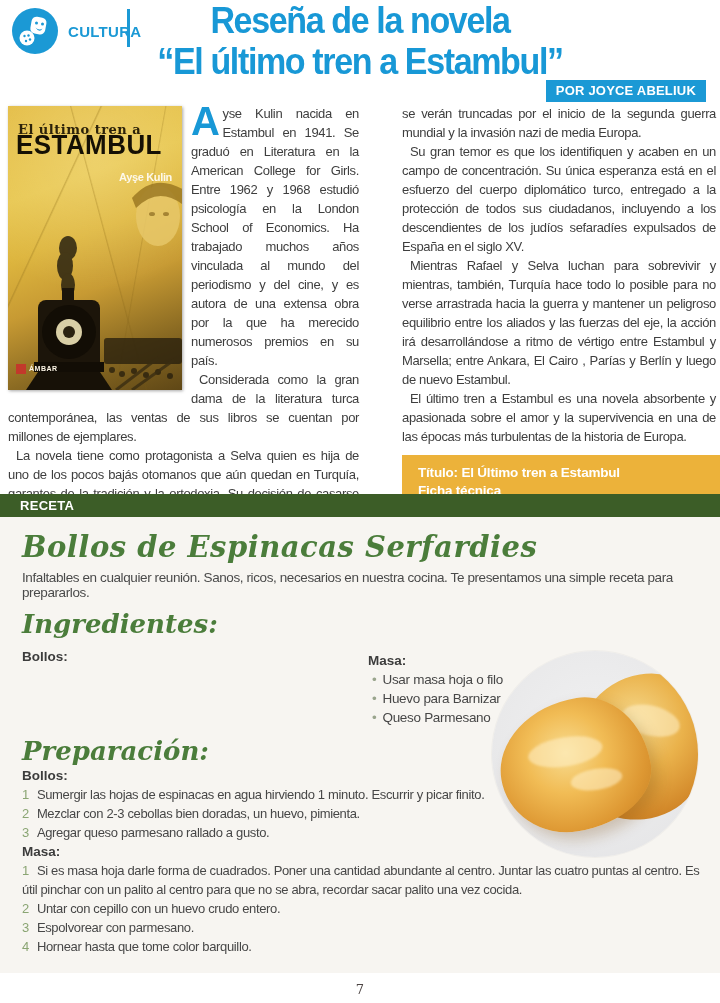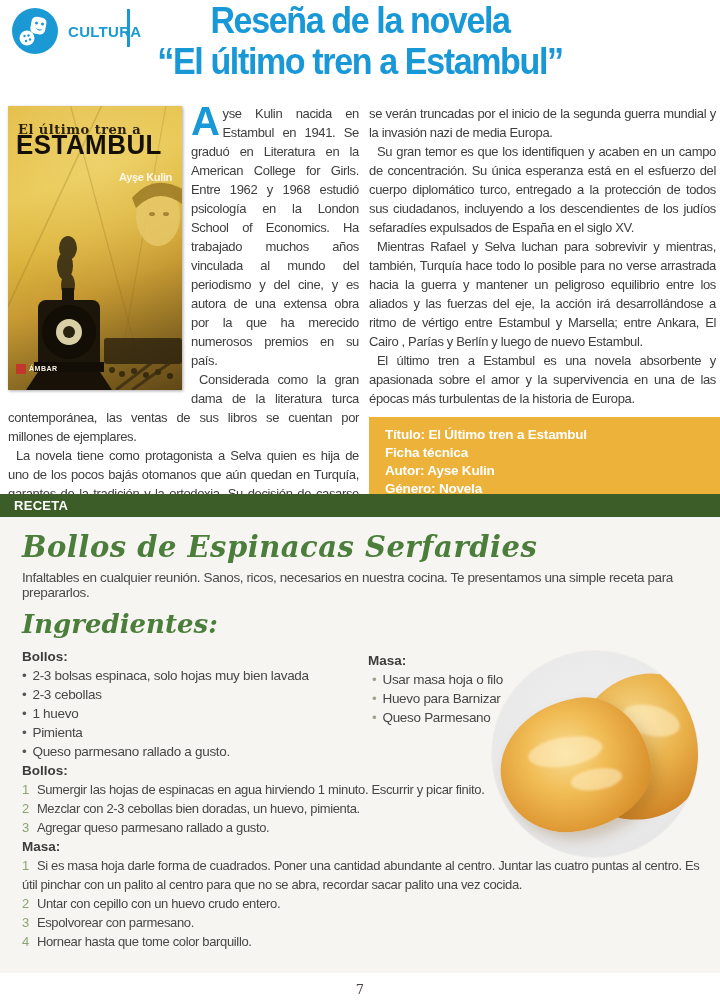--- a/index.html
+++ b/index.html
@@ -15,21 +15,21 @@
   .header-divider { position:absolute; left:127px; top:9px; width:3px; height:38px; background:#1b99d5; }
   .title-wrap { position:absolute; left:120px; top:0; width:480px; text-align:center; color:#1898d6;
                 font-weight:bold; line-height:41px; letter-spacing:-1.5px; }
   .title-line { font-size:37px; transform:scaleX(.92); transform-origin:center; white-space:nowrap; }
   .byline { position:absolute; right:14px; top:80px; background:#1b99d5; color:#fff; font-weight:bold;
             font-size:13px; padding:3px 10px 4px; letter-spacing:.2px; }
 
   
   .article { position:absolute; top:104px; left:8px; right:4px; display:flex; gap:10px; }
   .col-left { width:351px; }
-  .col-right { flex:1; min-width:0; }
+  .col-right { flex:1; min-width:0;margin-left:33px; }
   .body-text, .body-text p { font-size:13px; line-height:19px; letter-spacing:-.35px; color:#3e3e3e;
             text-align:justify; }
   .body-text p.ind { text-indent:8px; }
 
   
   .book-cover { float:left; width:174px; height:284px; margin:2px 9px 6px 0; position:relative; overflow:hidden;
      background:
        linear-gradient(160deg, #e3bc45 0%, #e7c650 28%, #ddb53e 45%, #c79a33 62%, #8a6a22 82%, #5f4716 100%);
      box-shadow:1px 1px 3px rgba(0,0,0,.35); }
   .map-lines { position:absolute; inset:0; opacity:.5;
@@ -51,21 +51,21 @@
 
   .dropcap { float:left; color:#1898d6; font-weight:bold; font-size:40px; line-height:31px; margin:2px 3px 0 0; }
 
   
   .ficha { margin-top:9px; margin-right:-4px; background:#ecb23a; color:#fff; font-weight:bold;
            font-size:13.5px; line-height:18px; padding:9px 16px 10px; letter-spacing:-.2px; }
   .ficha div { white-space:nowrap; overflow:hidden; }
 
   
   .receta-bar { position:absolute; top:494px; left:0; width:720px; height:23px; background:#3c5d27;
-                color:#fff; font-weight:bold; font-size:13px; line-height:23px; padding-left:14px; letter-spacing:.3px; }
+                color:#fff; font-weight:bold; font-size:13px; line-height:23px; padding-left:20px; letter-spacing:.3px; }
   .receta-panel { position:absolute; top:517px; left:0; width:720px; height:456px; background:#f7f5f1;
                   padding:13px 14px 12px 22px; }
   .script { font-family:"DejaVu Serif", serif; font-style:italic; font-weight:bold; color:#4b7d3b; }
   .receta-title { font-size:29px; letter-spacing:.5px; }
   .receta-intro { margin-top:6px; font-size:13.5px; letter-spacing:-.4px; color:#4a4a4a; }
   .h-script { font-size:26px; margin-top:9px; }
   .ing-cols { display:flex; margin-top:8px; }
   .ing-col1 { width:346px; }
   .ing-col2 { flex:1; padding-top:4px; }
   .sub-h { font-size:13.5px; font-weight:bold; color:#3c3c3c; line-height:19px; }
@@ -116,20 +116,21 @@
             <circle cx="8" cy="27" r="1.2"></circle>
         </g>
       </svg>
     </div>
     <div class="section-label">CULTURA</div>
     <div class="header-divider"></div>
     <div class="title-wrap">
       <div class="title-line">Reseña de la novela</div>
       <div class="title-line">“El último tren a Estambul”</div>
     </div>
+    <div class="byline">POR JOYCE ABELIUK</div>
   </div>
 
   <div class="article">
     <div class="col-left body-text">
 
       <div class="book-cover">
         <div class="map-lines"></div>
         <svg class="cover-face" viewBox="0 0 64 96">
           <ellipse cx="34" cy="52" rx="22" ry="30" fill="#e6c768" opacity=".85"></ellipse>
           <path d="M8 34 Q30 8 60 26 L58 40 Q34 22 12 44 Z" fill="#97741f" opacity=".8"></path>
@@ -196,38 +197,32 @@
   <div class="receta-bar">RECETA</div>
 
   <div class="receta-panel">
     <div class="script receta-title">Bollos de Espinacas Serfardies</div>
     <div class="receta-intro">Infaltables en cualquier reunión. Sanos, ricos, necesarios en nuestra cocina. Te presentamos una simple receta para prepararlos.</div>
     <div class="script h-script">Ingredientes:</div>
 
     <div class="ing-cols">
       <div class="ing-col1">
         <div class="sub-h">Bollos:</div>
-        <ul class="ing">
-          <li><span>2-3 bolsas espinaca, solo hojas muy bien lavada</span></li>
-          <li><span>2-3 cebollas</span></li>
-          <li><span>1 huevo</span></li>
-          <li><span>Pimienta</span></li>
-          <li><span>Queso parmesano rallado a gusto.</span></li>
-        </ul>
       </div>
       <div class="ing-col2">
         <div class="sub-h">Masa:</div>
         <ul class="ing">
           <li><span>Usar masa hoja o filo</span></li>
           <li><span>Huevo para Barnizar</span></li>
           <li><span>Queso Parmesano</span></li>
         </ul>
       </div>
     </div>
 
+    <div class="script h-script">Preparación:</div>
 
     <div class="prep-bollos">
       <div class="sub-h">Bollos:</div>
       <ol class="steps">
         <li><span>Sumergir las hojas de espinacas en agua hirviendo 1 minuto. Escurrir y picar finito.</span></li>
         <li><span>Mezclar con 2-3 cebollas bien doradas, un huevo, pimienta.</span></li>
         <li><span>Agregar queso parmesano rallado a gusto.</span></li>
       </ol>
     </div>
 

